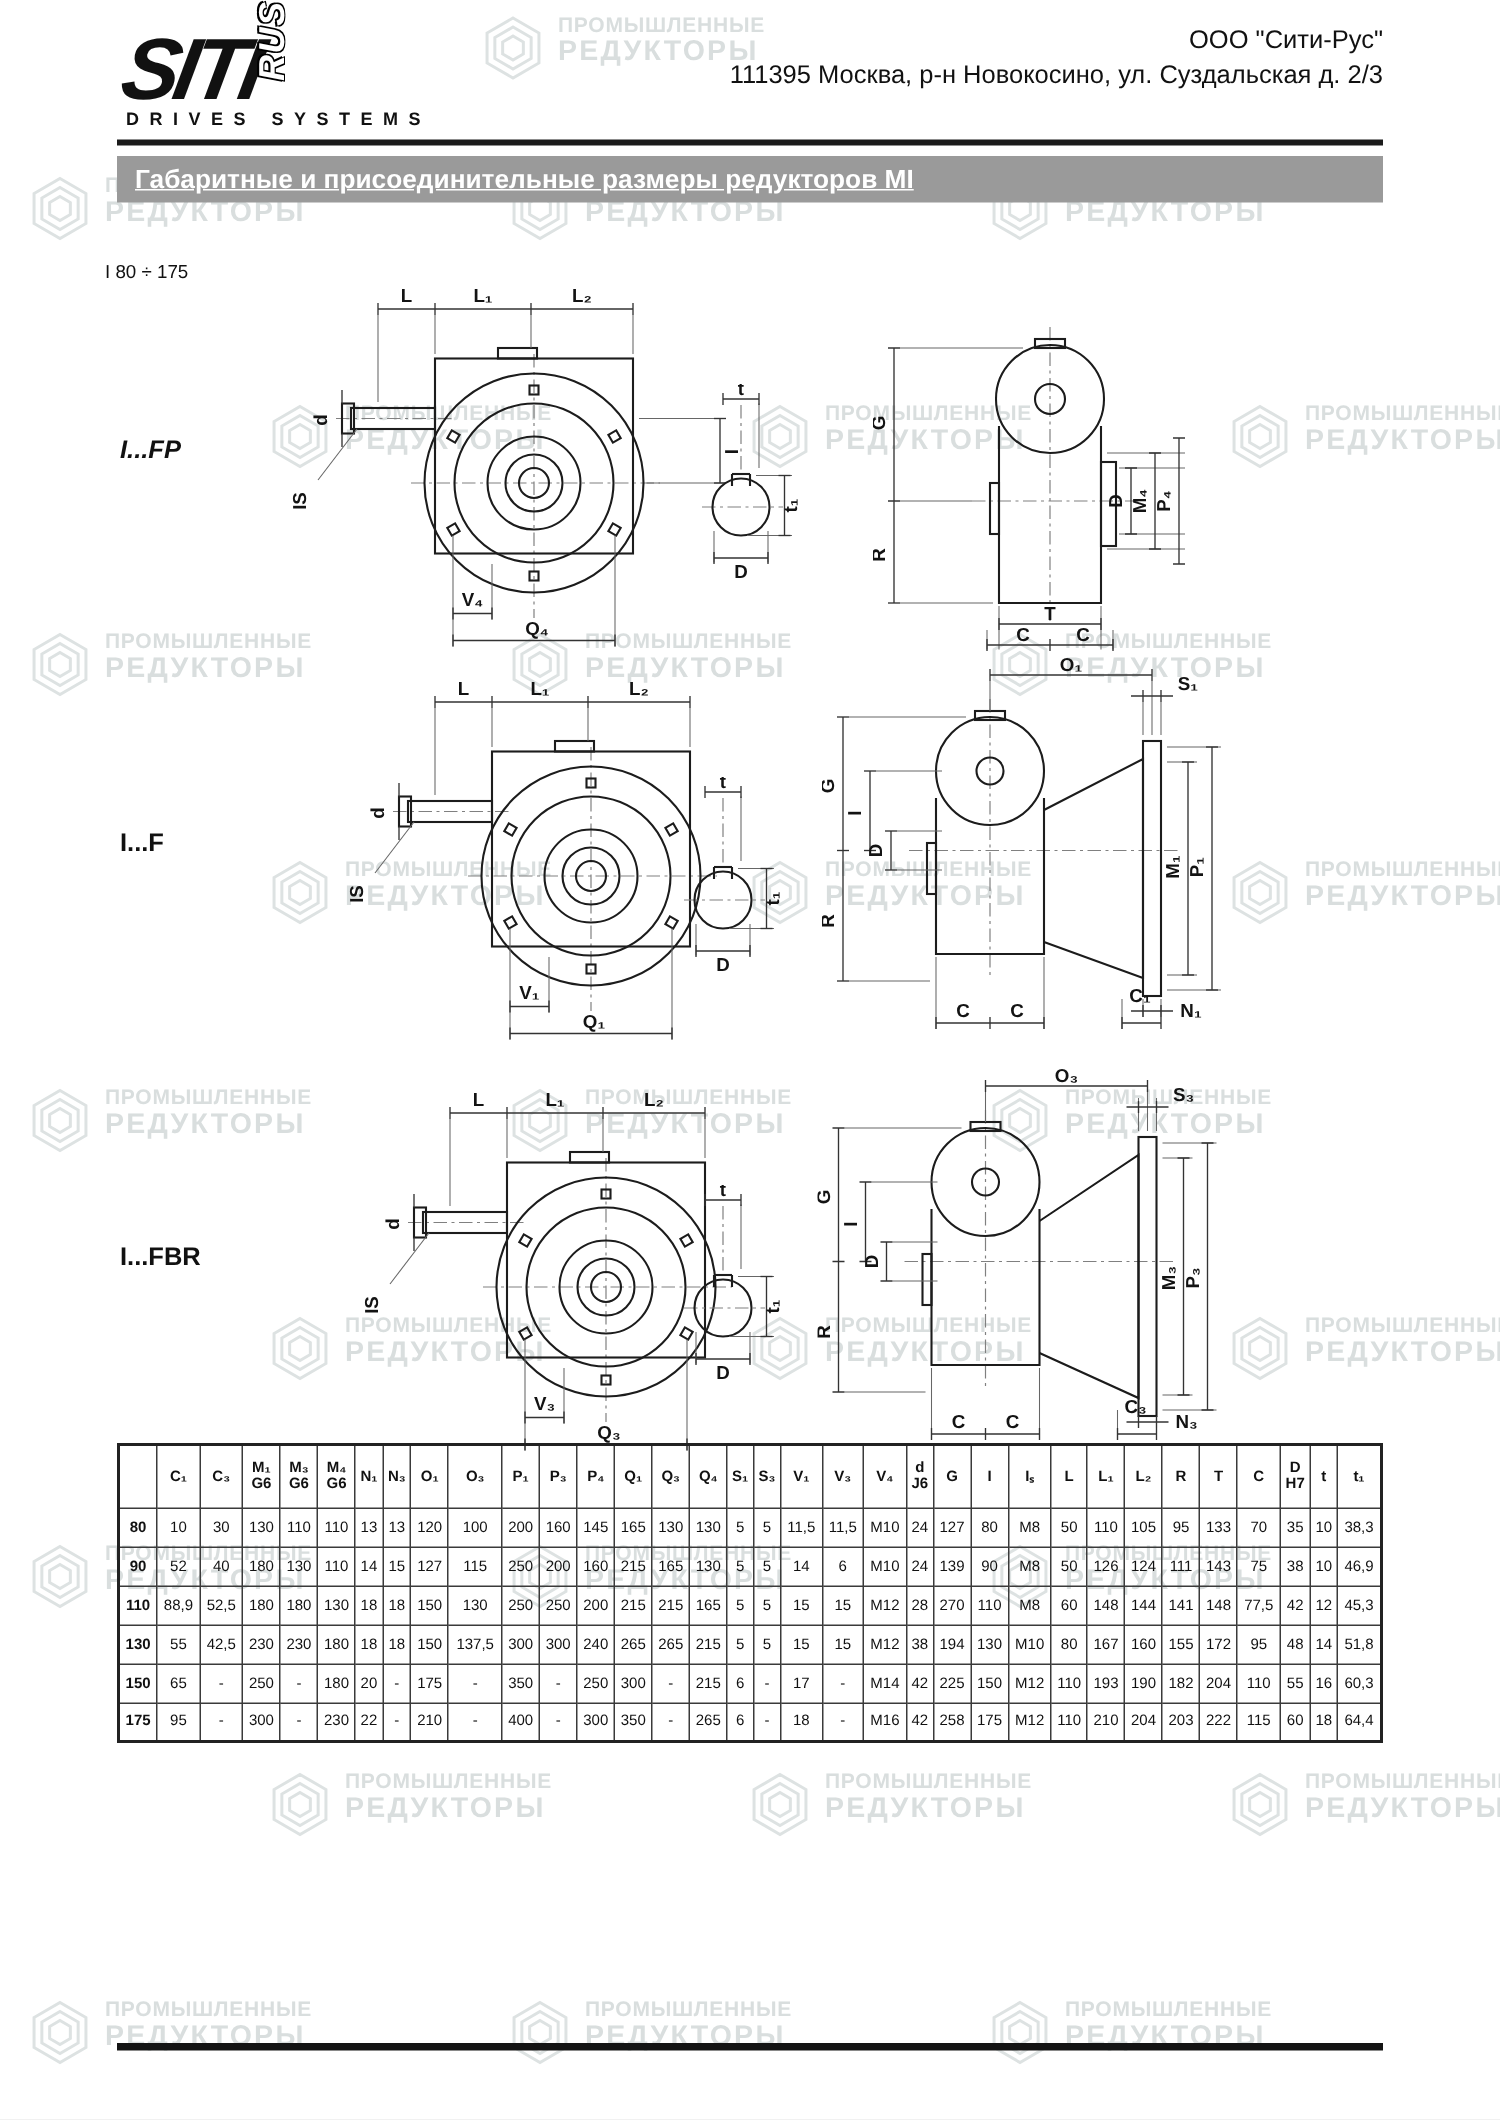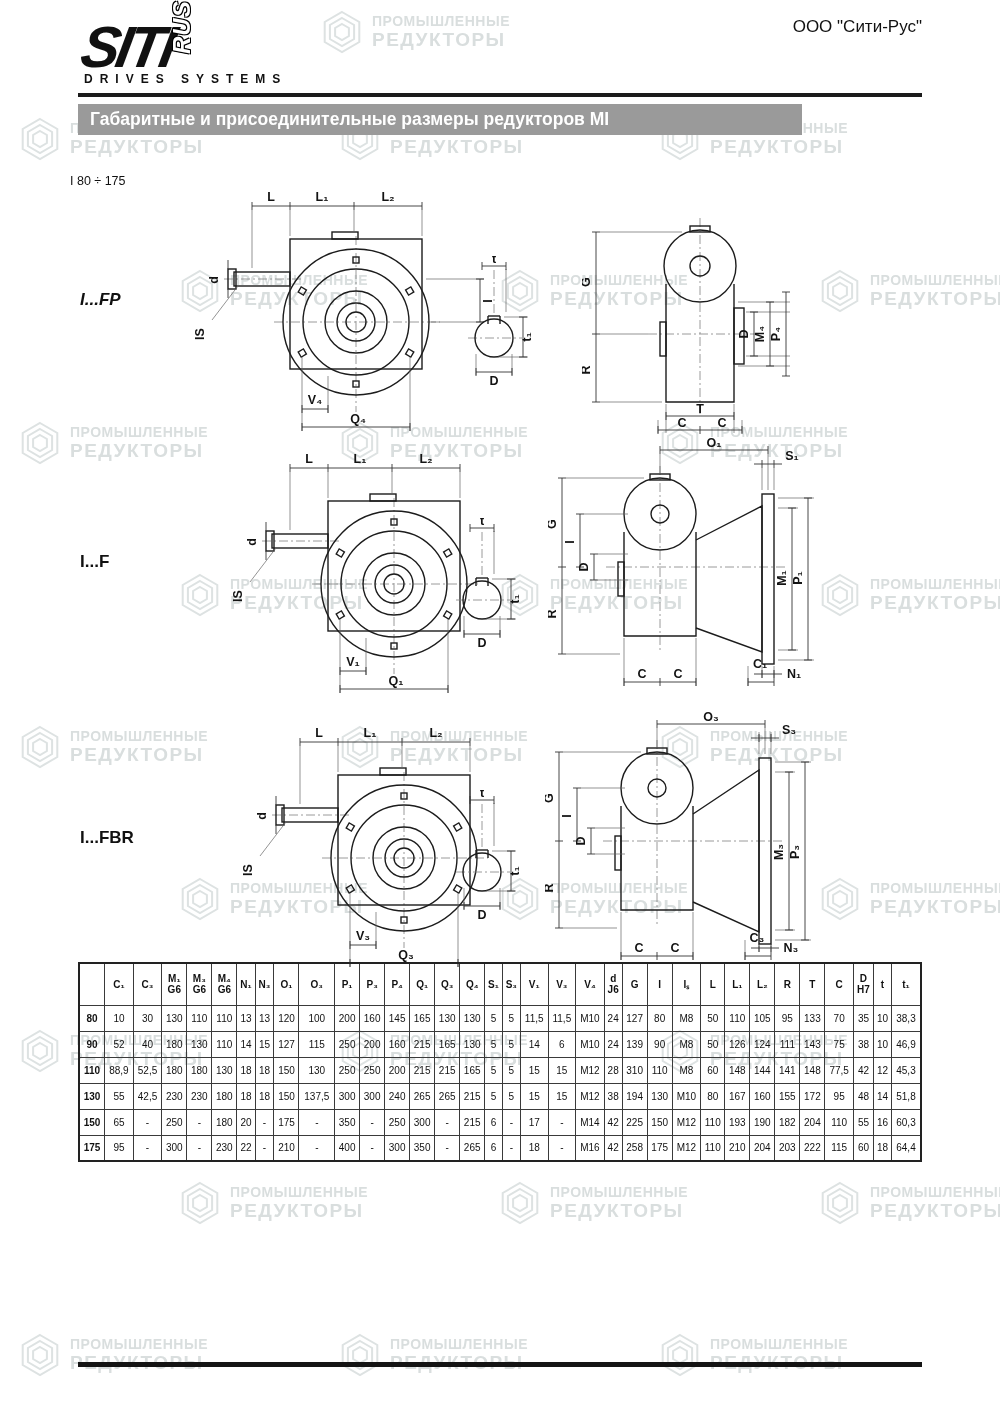--- a/index.html
+++ b/index.html
@@ -1,38 +1,38 @@
 <!DOCTYPE html>
 <html><head>
 <meta charset="utf-8">
 <style>
   html,body{margin:0;padding:0;background:#e8e8e8;}
   .page{position:relative;width:1000px;height:1413px;background:#ffffff;margin:0 auto;
         font-family:"Liberation Sans",sans-serif;color:#111;overflow:hidden;}
   
-  .wm{position:absolute;display:flex;align-items:center;gap:8px;z-index:0;pointer-events:none;
+  .wm{position:absolute;display:flex;align-items:flex-start;gap:8px;z-index:0;pointer-events:none;
       color:#d9dede;font-weight:bold;white-space:nowrap;}
   .wm .wm-l1{font-size:14px;letter-spacing:.5px;}
   .wm .wm-l2{font-size:19px;letter-spacing:1.5px;}
   .wm svg{flex:none;}
   .wm polygon{fill:none;stroke:#dde2e2;stroke-width:2;}
   
   .layer{position:absolute;z-index:1;}
   
   .logo-siti{position:absolute;left:82px;top:18px;font-size:58px;font-weight:900;font-style:italic;
              letter-spacing:-4px;transform:skewX(-10deg);line-height:1;}
   .logo-rus{position:absolute;left:196px;top:26px;font-size:24px;font-weight:900;font-style:italic;
             color:#fff;letter-spacing:1px;transform:rotate(-90deg);transform-origin:left bottom;
             text-shadow:-1px -1px 0 #000,1px -1px 0 #000,-1px 1px 0 #000,1px 1px 0 #000;}
   .logo-tag{position:absolute;left:84px;top:72px;font-size:12px;font-weight:bold;letter-spacing:7px;}
   .company{position:absolute;right:78px;top:16px;text-align:right;font-size:17px;line-height:1.35;}
   .hrule{position:absolute;left:78px;top:93px;width:844px;height:4px;background:#1b1b1b;}
-  .titlebar{position:absolute;left:78px;top:104px;width:724px;height:31px;background:#9a9a9a;
+  .titlebar{position:absolute;left:78px;top:104px;width:844px;height:31px;background:#9a9a9a;
             color:#fff;font-weight:bold;font-size:17.5px;display:flex;align-items:center;
-            padding-left:12px;box-sizing:border-box;}
+            padding-left:12px;box-sizing:border-box;text-decoration:underline;}
   .range{position:absolute;left:70px;top:174px;font-size:12.5px;}
   .model-lbl{position:absolute;font-size:17px;font-weight:bold;}
   #fp-label{left:80px;top:290px;font-style:italic;} #f-label{left:80px;top:552px;} #fbr-label{left:80px;top:828px;}
   
   .ph{position:absolute;}
   #fp-front{left:182px;top:184px;} #fp-sec{left:462px;top:256px;} #fp-side{left:582px;top:204px;}
   #f-front{left:220px;top:446px;}  #f-sec{left:450px;top:518px;}  #f-side{left:548px;top:436px;}
   #fbr-front{left:230px;top:720px;}#fbr-sec{left:450px;top:790px;}#fbr-side{left:545px;top:710px;}
   .draw .shape{fill:none;stroke:#1c1c1c;stroke-width:1.4;}
   .draw .shape rect, .draw .shape circle, .draw .shape path{fill:none;}
@@ -364,20 +364,21 @@
         <div class="wm-l2">РЕДУКТОРЫ</div>
         </div>
       </div>
     </div>
 
   <div class="layer logo-siti">SITI</div>
   <div class="layer logo-rus">RUS</div>
   <div class="layer logo-tag">DRIVES SYSTEMS</div>
   <div class="layer company">
     <div>ООО "Сити-Рус"</div>
+    <div>111395 Москва, р-н Новокосино, ул. Суздальская д. 2/3</div>
   </div>
   <div class="layer hrule"></div>
   <div class="layer titlebar">Габаритные и присоединительные размеры редукторов MI</div>
   <div class="layer range">I 80 ÷ 175</div>
 
   <div class="layer model-lbl" id="fp-label">I...FP</div>
   <div class="layer model-lbl" id="f-label">I...F</div>
   <div class="layer model-lbl" id="fbr-label">I...FBR</div>
 
   <div class="layer ph" id="fp-front">
@@ -1022,21 +1023,21 @@
             <td>200</td>
             <td>215</td>
             <td>215</td>
             <td>165</td>
             <td>5</td>
             <td>5</td>
             <td>15</td>
             <td>15</td>
             <td>M12</td>
             <td>28</td>
-            <td>310</td>
+            <td>270</td>
             <td>110</td>
             <td>M8</td>
             <td>60</td>
             <td>148</td>
             <td>144</td>
             <td>141</td>
             <td>148</td>
             <td>77,5</td>
             <td>42</td>
             <td>12</td>

